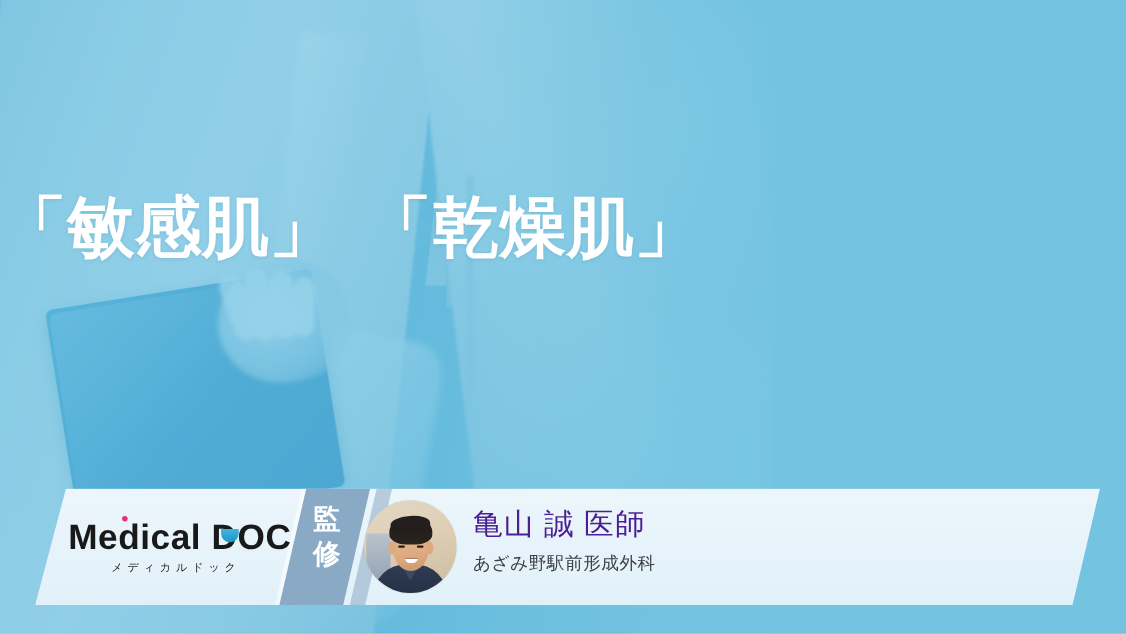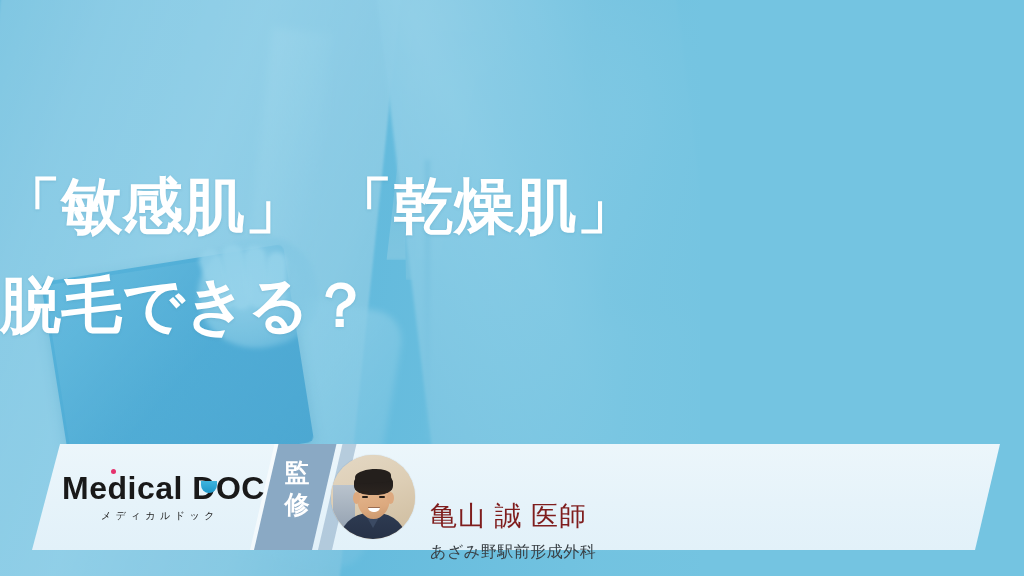--- a/index.html
+++ b/index.html
@@ -270,26 +270,25 @@
     border-radius:0 0 10px 10px;
     border-top:1px solid #9b6d52;
   }
 
   
   .cred-text {
     position:absolute; left:430px; top:462px; z-index:9;
   }
   .cred-name {
     font-size:27px;
-    color:#7f1d1d;
+    color:#4c1d95;
     font-weight:normal;
     line-height:1.1;
     letter-spacing:1px;
     white-space:nowrap;
-    margin-top:40px;
   }
   .cred-clinic {
     font-size:16px;
     color:#3a4146;
     margin-top:10px;
     letter-spacing:.5px;
     white-space:nowrap;
   }
 </style>
 </head>
@@ -314,21 +313,20 @@
     <div class="ph-finger ph-f2"></div>
     <div class="ph-finger ph-f3"></div>
     <div class="ph-finger ph-f4"></div>
     <div class="tint2"></div>
     <div class="tint"></div>
     <div class="flat-right"></div>
   </div>
 
   <div class="headline">
     <div class="hl-line1"><span>「敏感肌」</span><span class="hl-gap"></span><span>「乾燥肌」</span></div>
-    <div class="hl-line2">脱毛できる？</div>
   </div>
 
   <div class="credit-panel">
     <div class="sup-band-shine"></div>
     <div class="sup-band"></div>
     <div class="sup-stripe"></div>
     <div class="sup-text">
       <span>監</span>
       <span>修</span>
     </div>

